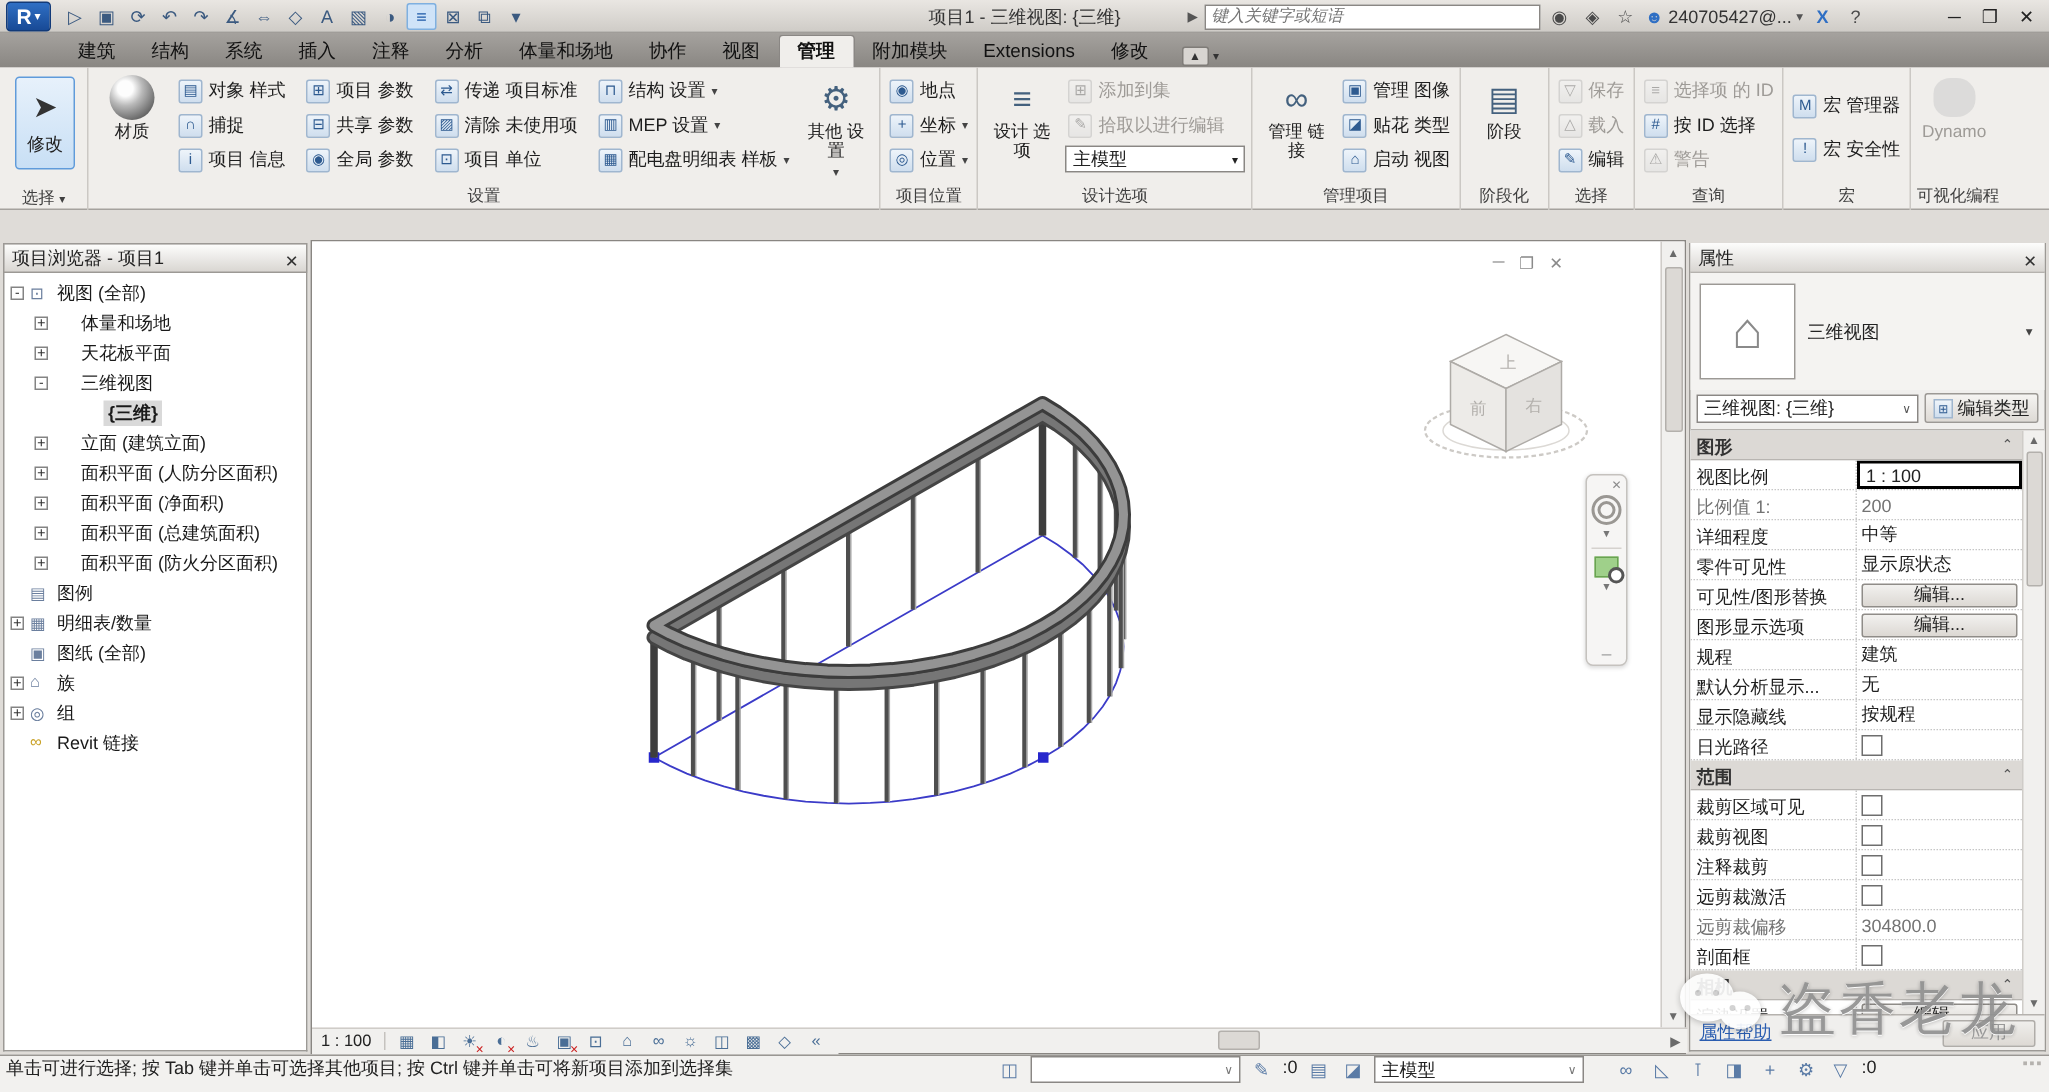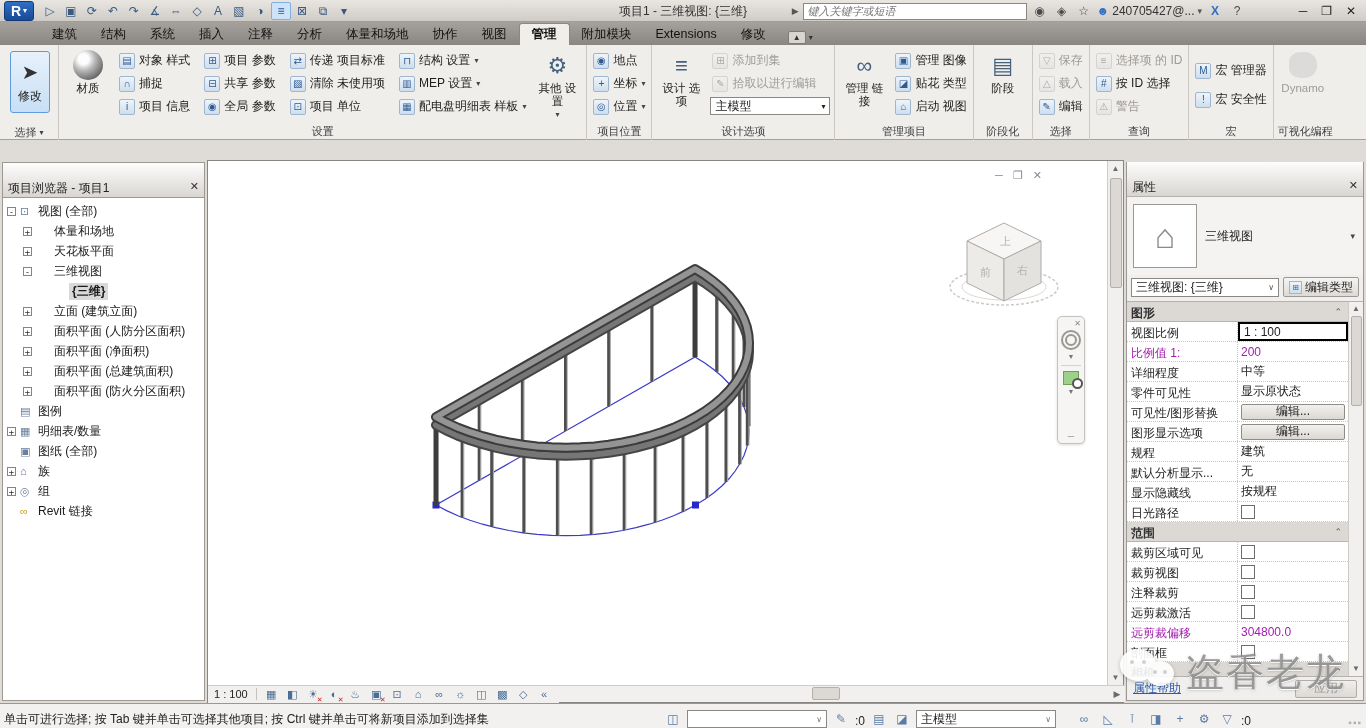--- a/index.html
+++ b/index.html
@@ -67,21 +67,21 @@
   .rb-small.disabled .sic,.rb-big.disabled .bic{opacity:.45;filter:grayscale(1);}
   .settings-grid{display:grid;grid-template-rows:repeat(3,23px);grid-auto-flow:column;column-gap:10px;padding-top:2px;}
   .vstack{display:flex;flex-direction:column;padding-top:2px;}
   .rb-combo{width:120px;height:18px;border:1px solid #8a8784;background:#fff;display:flex;align-items:center;
     padding:0 4px;font-size:12px;color:#222;margin-top:2px;}
   .rb-combo .dd{margin-left:auto;font-size:8px;}
 
   
   .workspace{position:absolute;left:0;top:140px;width:1366px;height:563px;background:#dfdcd8;}
   .pane-header{height:20px;background:linear-gradient(#fdfdfc,#d9d6d2);border:1px solid #9c9995;
-    display:flex;align-items:flex-start;padding:17px 5px;font-size:12px;color:#222;}
+    display:flex;align-items:flex-end;padding:0 5px;font-size:12px;color:#222;}
   .pane-header .x{margin-left:auto;font-size:11px;color:#333;}
 
   .browser{position:absolute;left:2px;top:22px;width:203px;bottom:2px;display:flex;flex-direction:column;}
   .tree{flex:1;background:#fff;border:1px solid #9c9995;border-top:none;padding:3px 0 0 4px;overflow:hidden;}
   .ti{display:flex;align-items:center;height:20px;white-space:nowrap;}
   .ti.d1{padding-left:16px;} .ti.d2{padding-left:34px;}
   .tg{width:9px;height:9px;border:1px solid #848484;background:#fff;flex:none;margin-right:4px;
     font:9px/8px "DejaVu Sans Mono",monospace;text-align:center;color:#333;}
   .tg.tplus::before{content:"+";} .tg.tminus::before{content:"-";}
   .tg.tnone{visibility:hidden;}
@@ -146,38 +146,38 @@
   .gridwrap{flex:1;display:flex;overflow:hidden;background:#fff;border-top:1px solid #b5b2ae;}
   .prows{flex:1;overflow:hidden;}
   .prow{display:flex;align-items:stretch;height:20px;border-bottom:1px dotted #c6c6c6;background:#fff;font-size:12px;}
   .plabel{width:110px;padding:3px 4px 0;color:#1e1e1e;white-space:nowrap;overflow:hidden;flex:none;}
   .pvalue{flex:1;border-left:1px dotted #c6c6c6;display:flex;align-items:center;padding:1px 3px;overflow:hidden;}
   .pv-text{white-space:nowrap;}
   .prow .chev{display:none;}
   .prow.section{background:#dcd9d5;border-bottom:1px solid #b8b5b1;}
   .prow.section .plabel{font-weight:bold;width:auto;flex:1;color:#333;}
   .prow.section .chev{display:flex;align-items:center;padding-right:6px;font-size:9px;color:#555;}
-  .prow.text-disabled .plabel,.prow.text-disabled .pv-text{color:#a21caf;}
+  .prow.text-disabled .plabel,.prow.text-disabled .pv-text{color:#737373;}
   .prow.editing .pvalue{padding:0;}
   .prow.editing .pv-text{flex:1;height:100%;border:2px solid #000;display:flex;align-items:center;padding:0 4px;background:#fff;}
   .prow.button .pv-text{flex:1;height:16px;background:linear-gradient(#f2f1ef,#dcd8d3);border:1px solid #8f8c88;
     border-radius:2px;display:flex;align-items:center;justify-content:center;}
   .prow.checkbox .pvalue::before{content:"";width:12px;height:12px;border:1px solid #6e6e6e;background:#fff;}
   .pscroll{width:15px;background:#f1f0ee;border-left:1px solid #cfccc8;display:flex;flex-direction:column;align-items:center;}
   .pscroll .arr{height:14px;font-size:8px;color:#6a6a6a;line-height:14px;}
   .pscroll .thumb{width:11px;height:90px;background:#dcd9d5;border:1px solid #b3b0ac;border-radius:2px;}
   .pscroll .spacer{flex:1;}
   .propfoot{height:24px;display:flex;align-items:center;padding:0 6px;background:#f0efed;border-top:1px solid #b5b2ae;}
   .helplink{color:#2a5db0;text-decoration:underline;font-size:12px;}
   .applybtn{margin-left:auto;width:62px;height:18px;background:linear-gradient(#f0efec,#ddd9d4);
     border:1px solid #b0ada9;color:#9a9a9a;font-size:12px;display:flex;align-items:center;justify-content:center;border-radius:2px;}
 
   
   .statusbar{position:absolute;left:0;bottom:0;width:1366px;height:25px;background:#f2f1ef;
-    border-top:1px solid #9a9793;display:flex;align-items:flex-end;padding:0 4px;gap:5px;}
+    border-top:1px solid #9a9793;display:flex;align-items:flex-start;padding:0 4px;gap:5px;}
   .hint{width:655px;white-space:nowrap;overflow:hidden;font-size:12px;color:#222;flex:none;}
   .sb-ic{width:18px;height:18px;display:flex;align-items:center;justify-content:center;font-size:12px;color:#5a7ba6;flex:none;}
   .sb-combo{width:140px;height:18px;border:1px solid #8a8784;background:#fff;display:flex;align-items:center;padding:0 4px;font-size:12px;color:#222;flex:none;}
   .sb-combo .dd{margin-left:auto;font-size:8px;color:#777;}
   .sb-count{font-size:12px;color:#222;}
   .sb-right{display:flex;align-items:center;gap:6px;margin-left:14px;}
   .grip{margin-left:auto;color:#b5b2ae;font-size:10px;letter-spacing:1px;}
 
   
   .watermark{position:absolute;right:20px;bottom:30px;display:flex;align-items:center;gap:8px;

